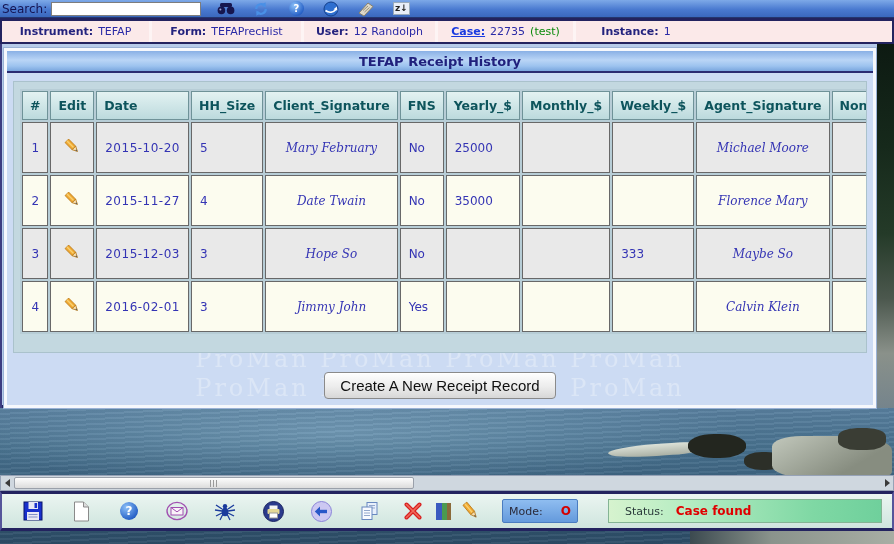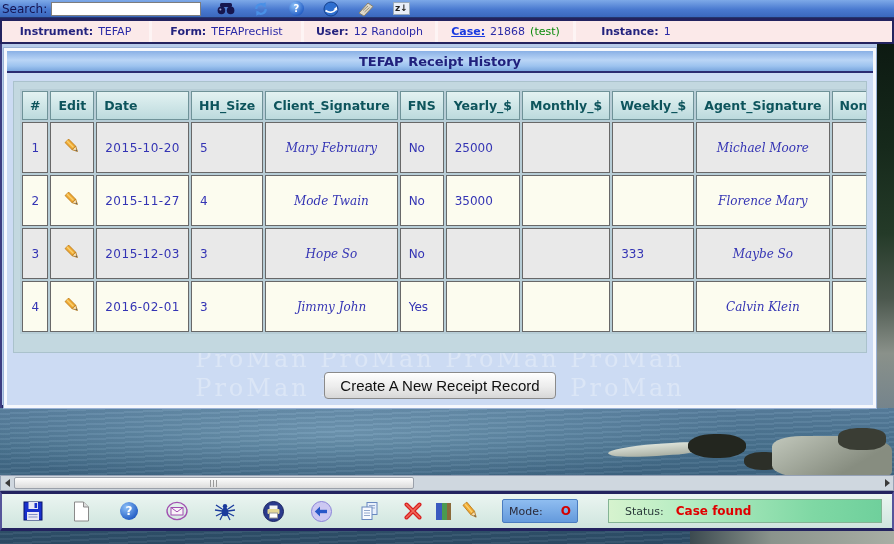--- a/index.html
+++ b/index.html
@@ -176,21 +176,21 @@
     <div class="info-seg seg-form">
       <span class="info-label">Form:</span>
       <span class="info-value">TEFAPrecHist</span>
     </div>
     <div class="info-seg seg-user">
       <span class="info-label">User:</span>
       <span class="info-value">12 Randolph</span>
     </div>
     <div class="info-seg seg-case">
       <span class="case-link">Case:</span>
-      <span class="info-value">21868</span>
+      <span class="info-value">22735</span>
       <span class="test-note">(test)</span>
     </div>
     <div class="info-seg seg-instance">
       <span class="info-label">Instance:</span>
       <span class="info-value">1</span>
     </div>
   </div>
 
   <div class="main-panel">
     <div class="panel-header">
@@ -262,21 +262,21 @@
                 <g transform="rotate(-45 9.5 9.5)">
                   <rect x="7" y="1.5" width="5" height="10" fill="#f0a830" stroke="#b87818" stroke-width="0.8"></rect>
                   <line x1="9.5" y1="1.5" x2="9.5" y2="11" stroke="#f8d070" stroke-width="1.4"></line>
                   <polygon points="7,11.5 12,11.5 9.5,16.5" fill="#f5ddae" stroke="#b87818" stroke-width="0.8"></polygon>
                   <polygon points="8.7,14.2 10.3,14.2 9.5,16.5" fill="#5a5a5a"></polygon>
                 </g>
               </svg>
             </td>
             <td class="date-cell">2015-11-27</td>
             <td>4</td>
-            <td class="sig">Mode Twain</td>
+            <td class="sig">Date Twain</td>
             <td>No</td>
             <td>35000</td>
             <td></td>
             <td></td>
             <td class="sig">Florence Mary</td>
             <td></td>
           </tr>
 
           <tr class="row-odd">
             <td class="c-center">3</td>

